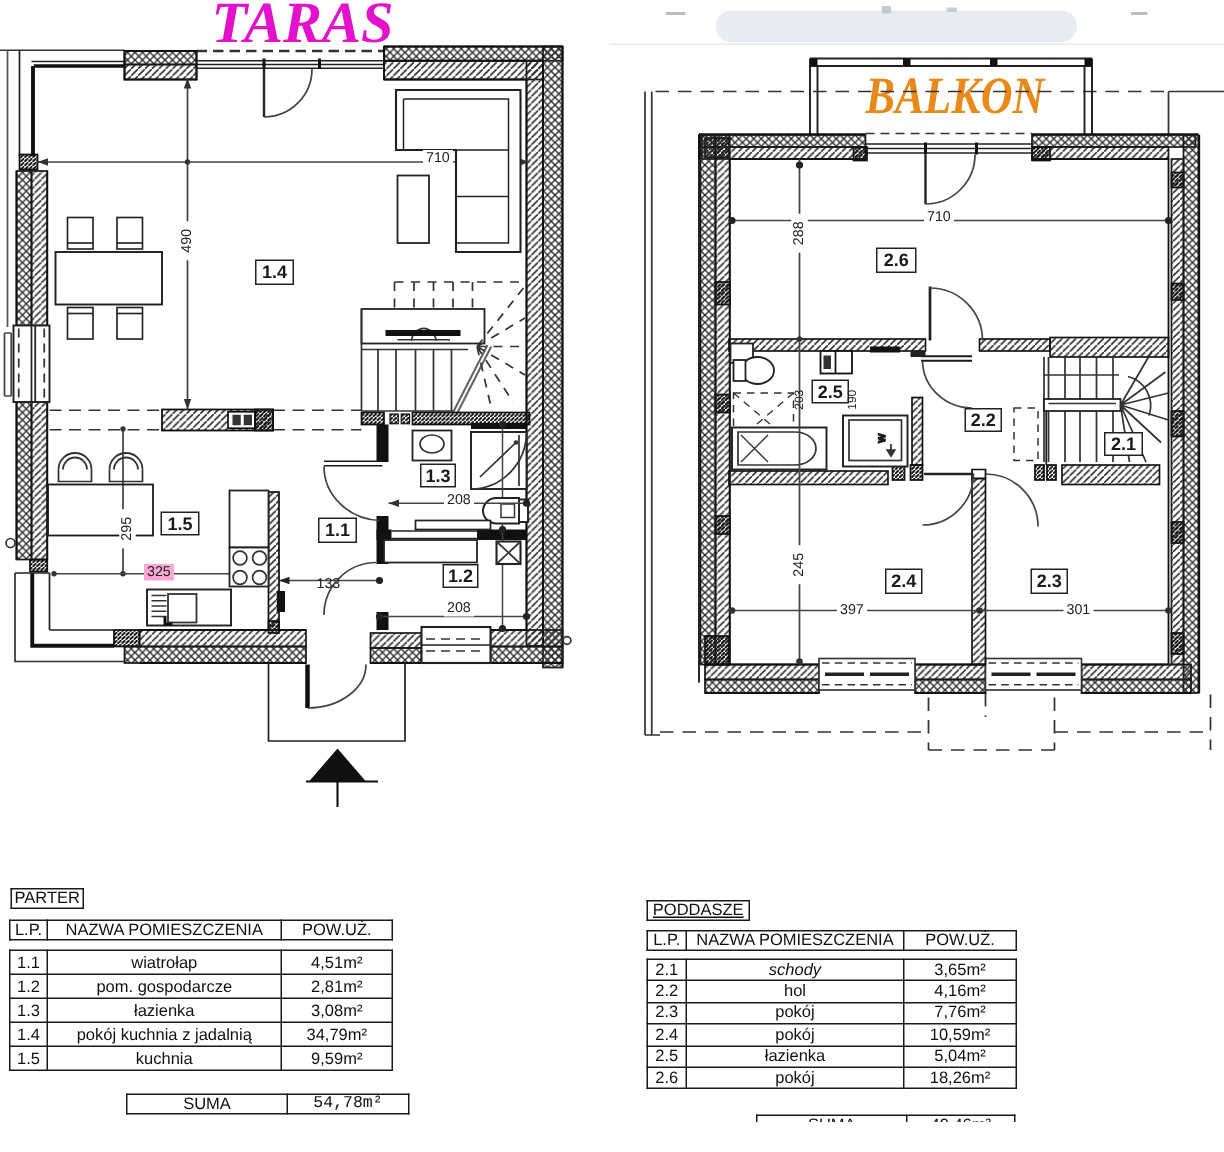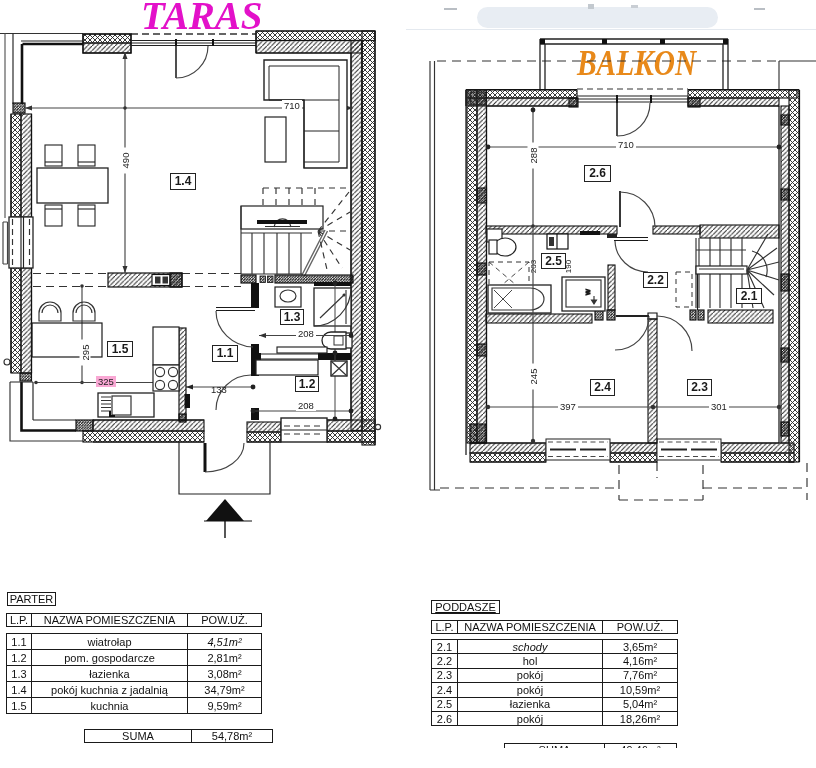--- a/index.html
+++ b/index.html
@@ -478,21 +478,21 @@
         </tbody>
       </table>
     </div>
 
 <div class="tb" style="left:6px;top:633px;">
       <table>
   <tbody>
           <tr>
             <td style="width:24px;height:15px;">1.1</td>
             <td style="width:155px;">wiatrołap</td>
-            <td style="width:73px;font-style:italic;">4,51m²</td>
+            <td style="width:73px;">4,51m²</td>
           </tr>
   <tr>
             <td style="height:15px;">1.2</td>
             <td>pom. gospodarcze</td>
             <td>2,81m²</td>
           </tr>
   <tr>
             <td style="height:15px;">1.3</td>
             <td>łazienka</td>
             <td>3,08m²</td>
@@ -509,21 +509,21 @@
           </tr>
 </tbody>
       </table>
     </div>
 
 <div class="tb" style="left:84px;top:729px;">
       <table>
         <tbody>
           <tr>
   <td style="width:106px;height:12px;">SUMA</td>
-            <td style="width:80px;">54,78m²</td>
+            <td style="width:80px;font-family:Liberation Mono, monospace;">54,78m²</td>
           </tr>
         </tbody>
       </table>
     </div>
 
 <div class="tb" style="left:431px;top:600px;text-decoration:underline;">
       <table>
         <tbody>
           <tr>
             <td style="width:67px;height:11px;">PODDASZE</td>

